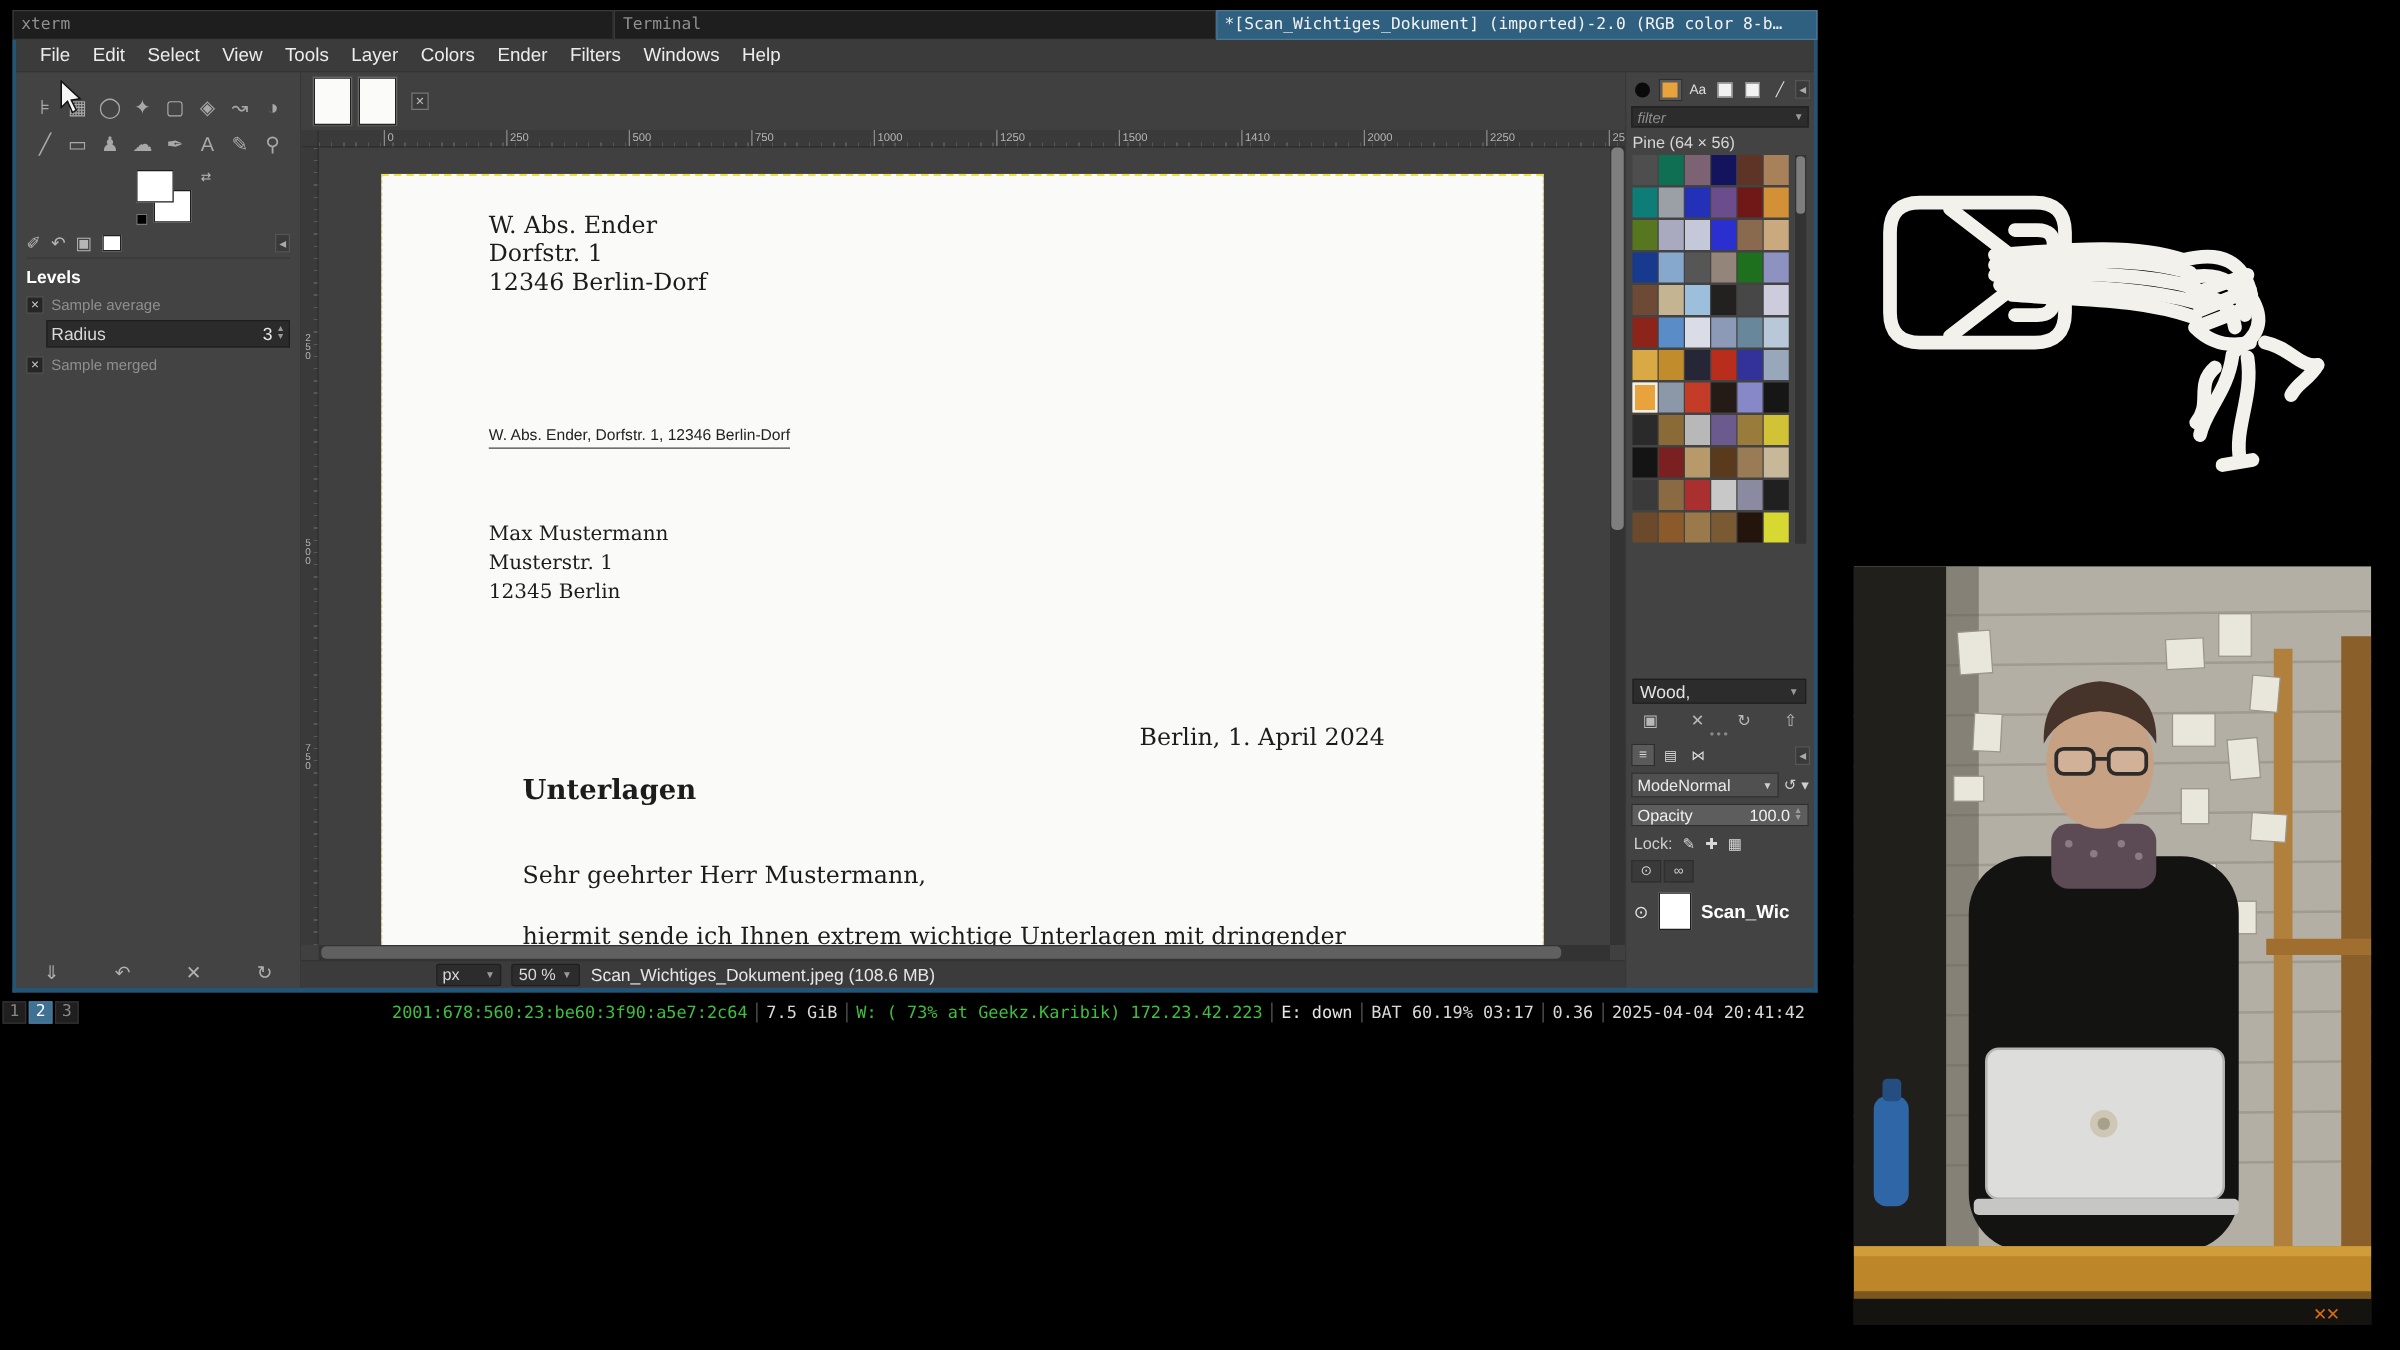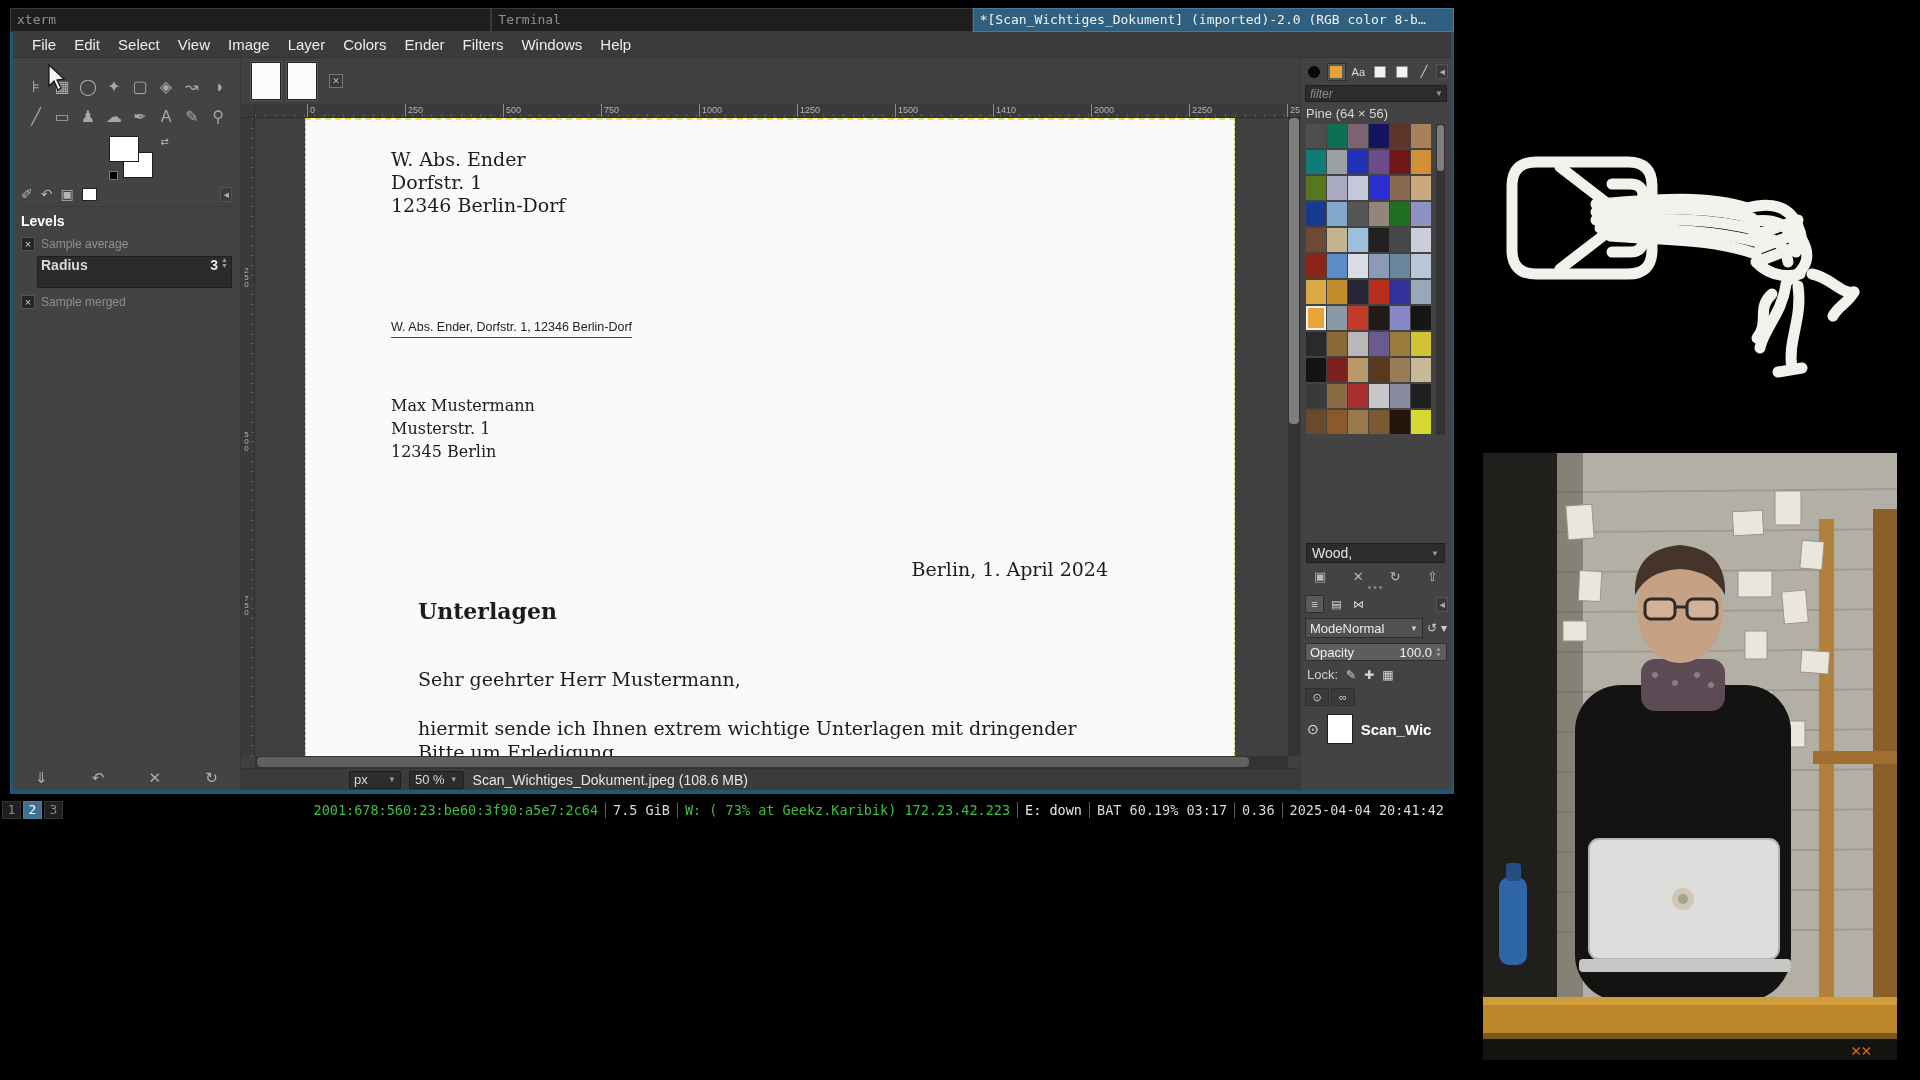--- a/index.html
+++ b/index.html
@@ -36,22 +36,22 @@
   .mini-bw   { position:absolute; left:0; bottom:0; width:9px; height:9px; background:#000; border:1px solid #777; }
   .opt-row { display:flex; align-items:center; gap:8px; margin:6px 8px 0 8px; border-bottom:1px solid #393939; padding-bottom:4px;}
   .opt-row span { color:#b5b5b5; font-size:14px; }
   .opt-row .white-chip { width:15px; height:13px; background:#fff; border:1px solid #222; }
   .opt-row .collapse { margin-left:auto; color:#aaa; font-size:11px; border:1px solid #555; padding:0 2px; background:#3a3a3a;}
   .levels-title { color:#fff; font-weight:bold; font-size:14px; margin:6px 0 4px 8px; }
   .chk-row { display:flex; align-items:center; gap:6px; margin:4px 0 0 8px; }
   .chk { width:14px; height:14px; background:#262626; border:1px solid #555; color:#cfcfcf;
          font-size:11px; line-height:12px; text-align:center; }
   .chk-label { color:#8f8f8f; font-size:12px; }
-  .radius { display:flex; height:32px; margin:5px 8px 3px 24px; background:#2b2b2b;
-            border:1px solid #1e1e1e; padding:0 3px;font-weight:bold; }
+  .radius { display:flex; align-items:center; height:22px; margin:5px 8px 3px 24px; background:#2b2b2b;
+            border:1px solid #1e1e1e; padding:0 3px; }
   .radius .rl { color:#d9d9d9; font-size:14px; }
   .radius .rv { margin-left:auto; color:#e8e8e8; font-size:14px; }
   .spin { display:flex; flex-direction:column; color:#9a9a9a; font-size:7px; line-height:6px; margin-left:3px; }
   .toolbox-bottom { position:absolute; bottom:3px; left:0; width:100%; display:flex; justify-content:space-around; }
   .toolbox-bottom span { color:#b0b0b0; font-size:15px; }
 
   
   .canvas-col { flex:1; display:flex; flex-direction:column; min-width:0; background:#404040; }
   .tabstrip { height:46px; display:flex; align-items:center; gap:6px; padding-left:10px; }
   .thumb-tab { width:30px; height:38px; background:#fbfbf9; border:1px solid #222; box-shadow:0 0 0 1px #555; }
@@ -63,21 +63,21 @@
             padding-left:52px; background-image:repeating-linear-gradient(90deg,#585858 0 1px,transparent 1px 9.8px);
             background-size:100% 4px; background-position:0 10px; background-repeat:no-repeat; }
   .hruler span { flex:0 0 98px; color:#b5b5b5; font-size:9px; line-height:12px; border-left:1px solid #8a8a8a;
                  padding-left:2px; }
   .canvas-mid { flex:1; display:flex; min-height:0; }
   .vruler { width:14px; background:#3a3a3a; border-right:1px solid #2d2d2d; position:relative;
             background-image:repeating-linear-gradient(180deg,#585858 0 1px,transparent 1px 9.8px);
             background-size:4px 100%; background-position:10px 0; background-repeat:no-repeat;}
   .vruler span { position:absolute; left:1px; writing-mode:vertical-lr; text-orientation:upright;
                  color:#b5b5b5; font-size:8px; letter-spacing:-2px; }
-  .viewport { flex:1; position:relative; overflow:hidden; background:#404040; }
+  .viewport { flex:1; position:relative; overflow:hidden; background:#404040;margin-top:21px; }
   .vscroll { width:12px; background:#333; position:relative; }
   .vscroll .vthumb { position:absolute; top:0; left:1px; width:10px; height:48%; background:#7e7e7e; border-radius:4px; }
   .hscroll { height:12px; margin-left:14px; margin-right:12px; background:#333; position:relative; }
   .hscroll .hthumb { position:absolute; left:2px; top:1px; width:96%; height:10px; background:#606060; border-radius:4px; }
 
   .statusbar { height:22px; background:#3b3b3b; display:flex; align-items:center; border-top:1px solid #333; }
   .unit-select { margin-left:108px; width:52px; height:18px; background:#2c2c2c; border:1px solid #1f1f1f;
                  border-radius:2px; color:#d8d8d8; font-size:13px; display:flex; align-items:center; padding:0 4px; }
   .unit-select b { margin-left:auto; font-size:8px; color:#9a9a9a; font-weight:normal;}
   .zoom-select { margin-left:8px; height:18px; background:#2c2c2c; border:1px solid #1f1f1f; border-radius:2px;
@@ -174,21 +174,21 @@
   </div>
 
   <div class="gimp">
 
     <div class="menubar">
 
     <span>File</span>
         <span>Edit</span>
         <span>Select</span>
         <span>View</span>
-        <span>Image</span>
+        <span>Tools</span>
         <span>Layer</span>
         <span>Colors</span>
         <span>Ender</span>
         <span>Filters</span>
         <span>Windows</span>
         <span>Help</span>
       </div>
 
     <div class="gimp-body">
 

